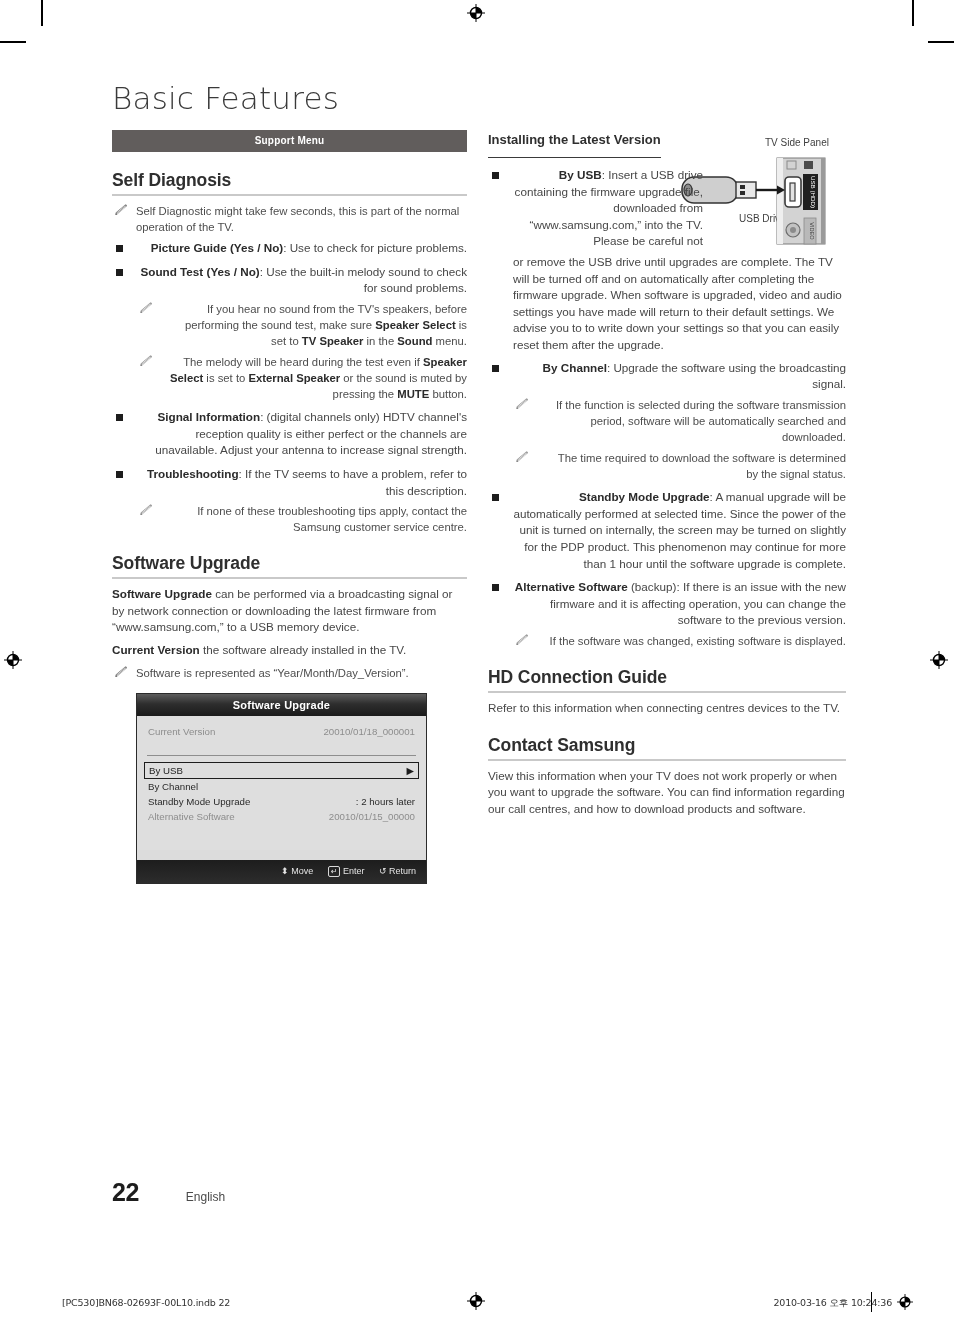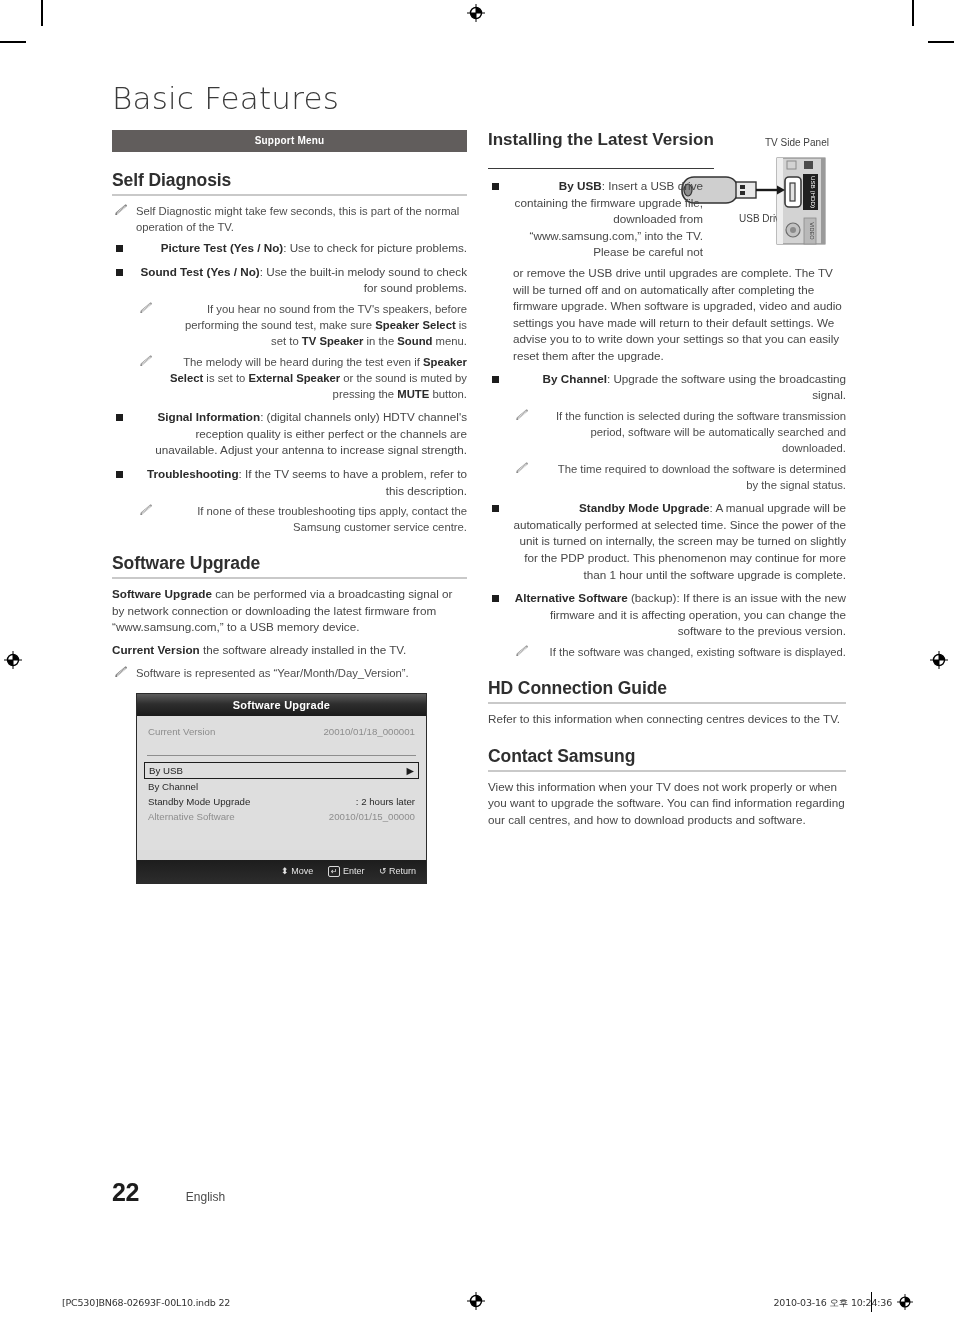--- a/index.html
+++ b/index.html
@@ -85,27 +85,27 @@
     padding: 0 0 3px 0;
     letter-spacing: -0.1px;
   }
   .rule {
     height: 2px;
     background: #c9c9c9;
     margin-bottom: 7px;
   }
 
   h3.sub-head {
-    font-size: 17px;
+    font-size: 13px;
     font-weight: bold;
     color: #2f2f2f;
     margin: 0 0 1px 0;
     display: inline-block;
     border-bottom: 1.3px solid #3a3a3a;
-    padding-bottom: 18px;
+    padding-bottom: 10px;
   }
 
   
   p.body {
     font-size: 11.7px;
     line-height: 1.42;
     margin: 0 0 6px 0;
     color: #474747;
   }
   b { color: #2b2b2b; font-weight: bold; }
@@ -344,21 +344,21 @@
                 <line x1="3.1" y1="9.9" x2="12" y2="2.4" stroke="#fff" stroke-width="0.7"></line>
               </svg>
             </span>
             <span>Self Diagnostic might take few seconds, this is part of the normal operation of the TV.</span>
           </li>
         </ul>
 
         <ul class="blist">
           <li>
             <span class="sq"></span>
-            <b>Picture Test (Yes / No)</b><span>: Use to check for picture problems.</span>
+            <b>Picture Guide (Yes / No)</b><span>: Use to check for picture problems.</span>
           </li>
 
           <li>
             <span class="sq"></span>
             <b>Sound Test (Yes / No)</b><span>: Use the built-in melody sound to check for sound problems.</span>
             <ul class="nlist">
               <li>
                 <span class="pencil">
                   <svg width="14" height="12" viewBox="0 0 14 12">
                     <path d="M1.2 10.8 L3.4 10.2 L12.4 2.6 C13 2.1 13 1.3 12.5 0.9 C12 0.4 11.2 0.5 10.7 1 L1.8 8.6 Z" fill="#8a8a8a"></path>

